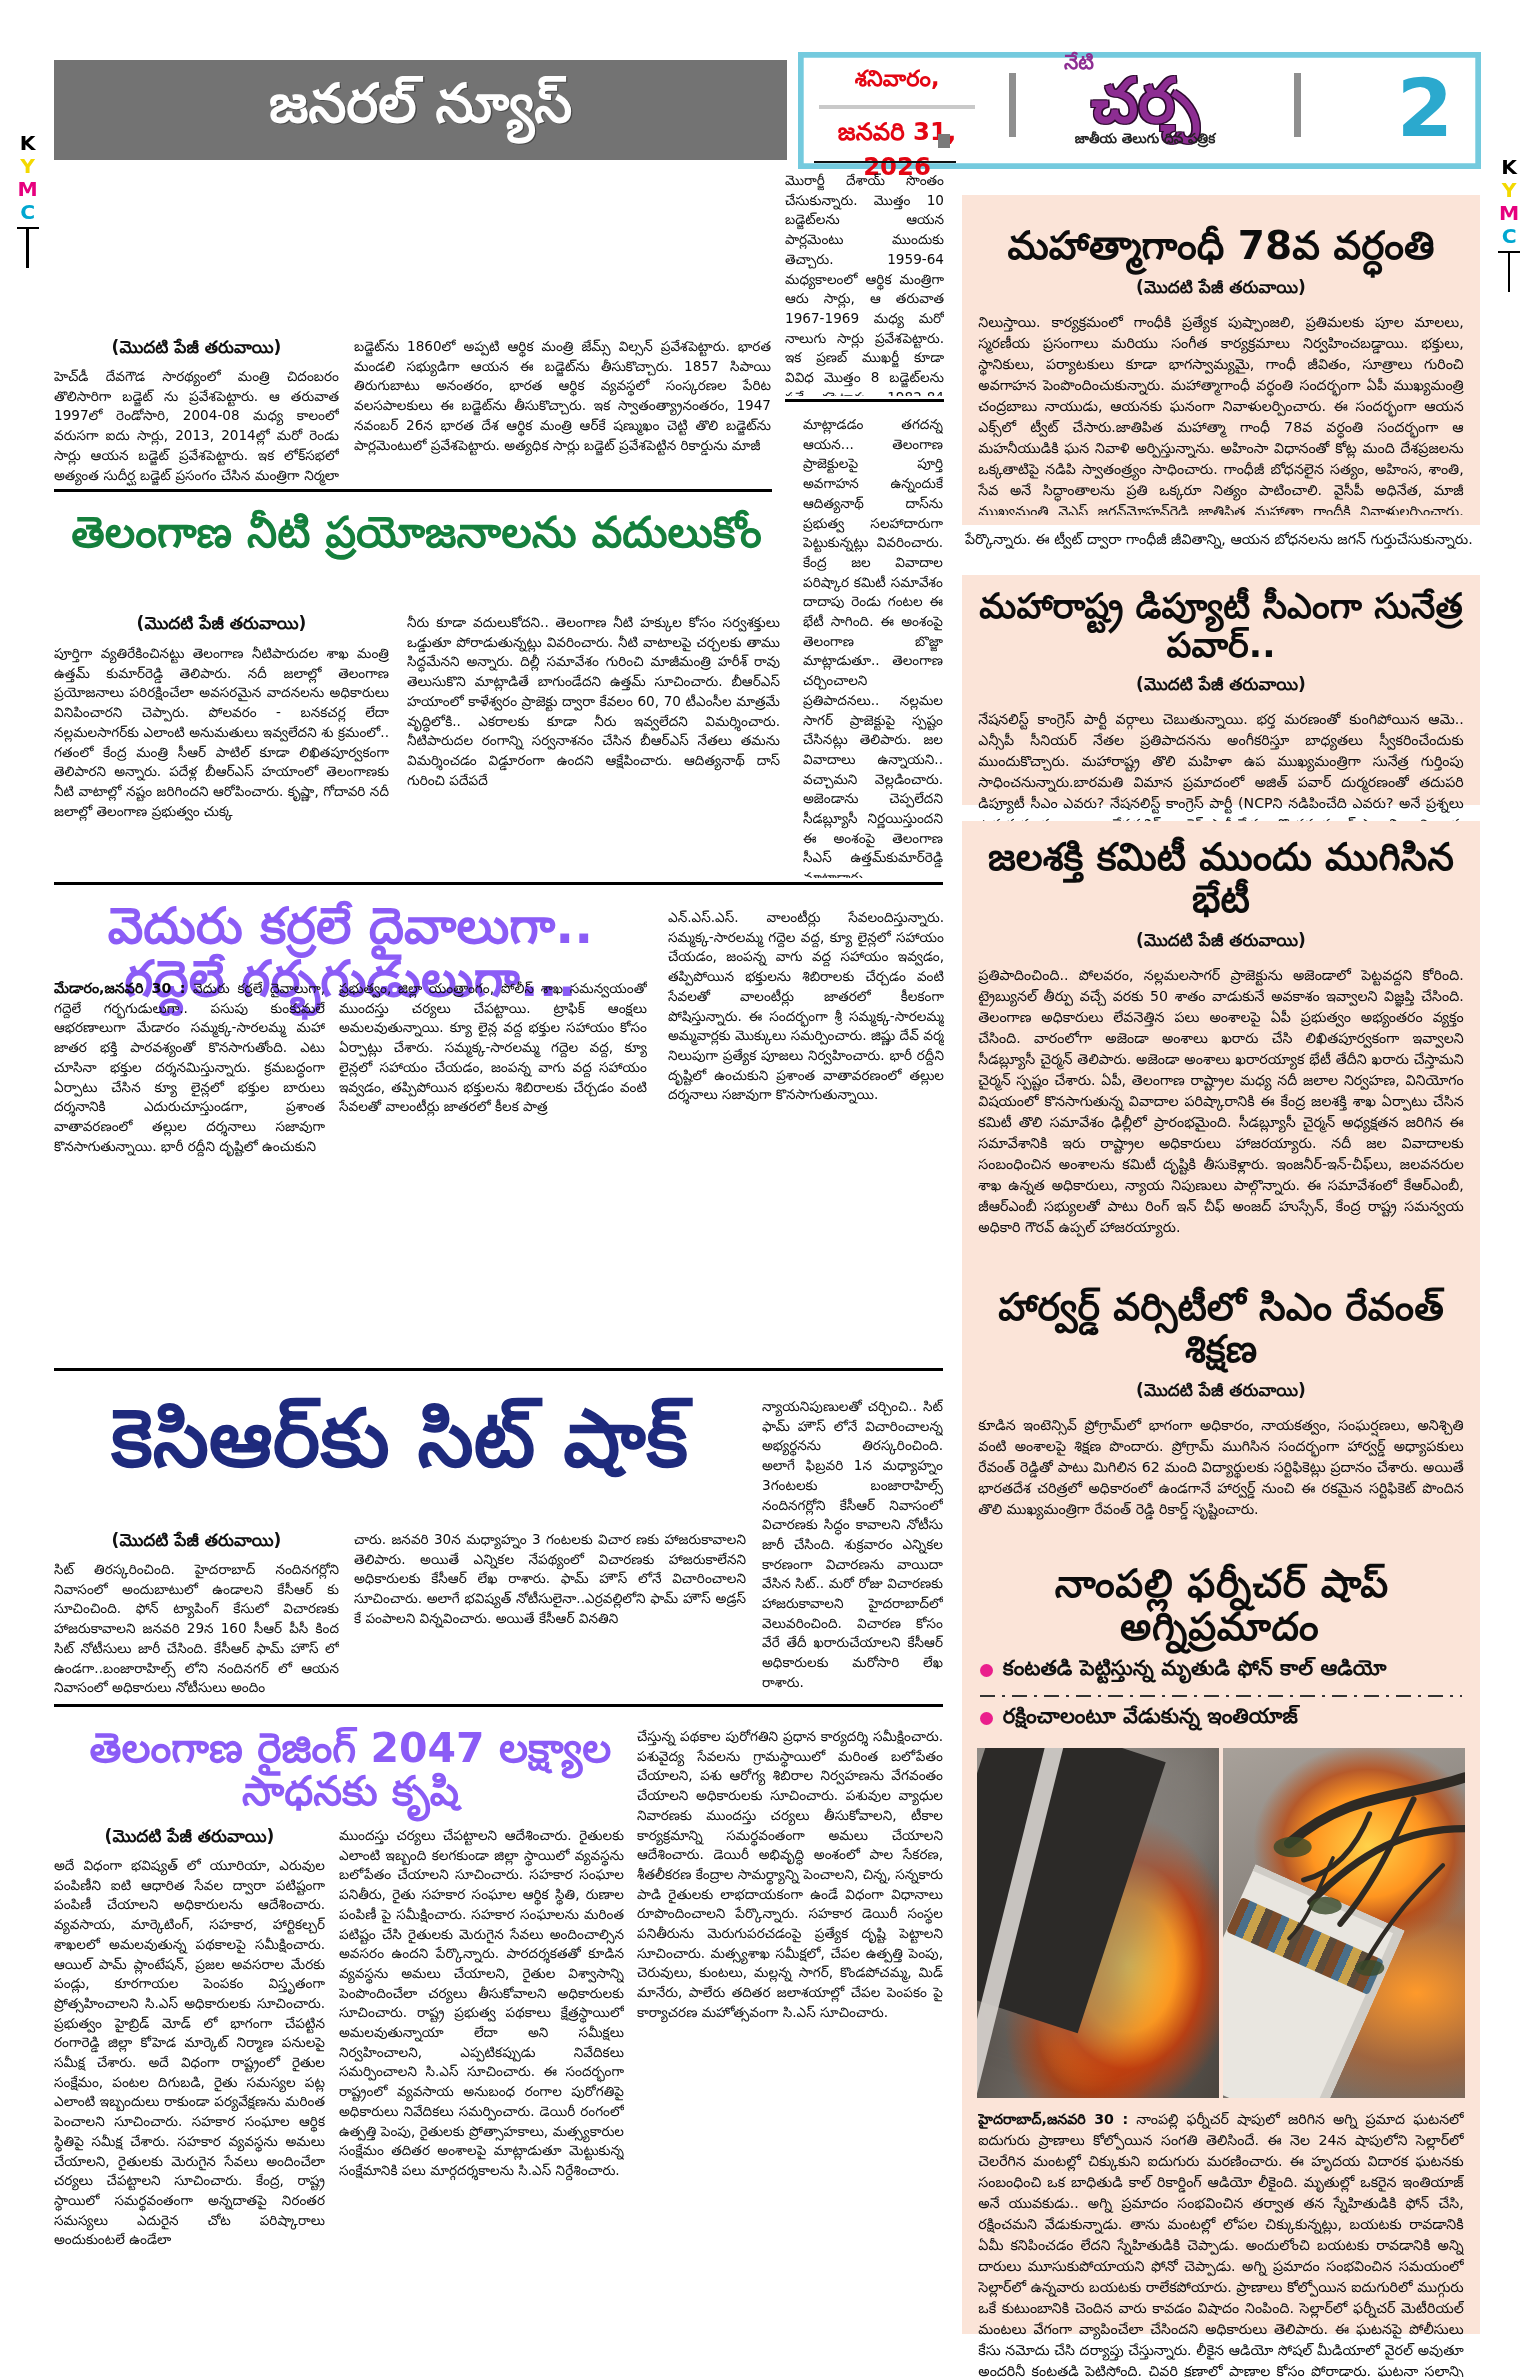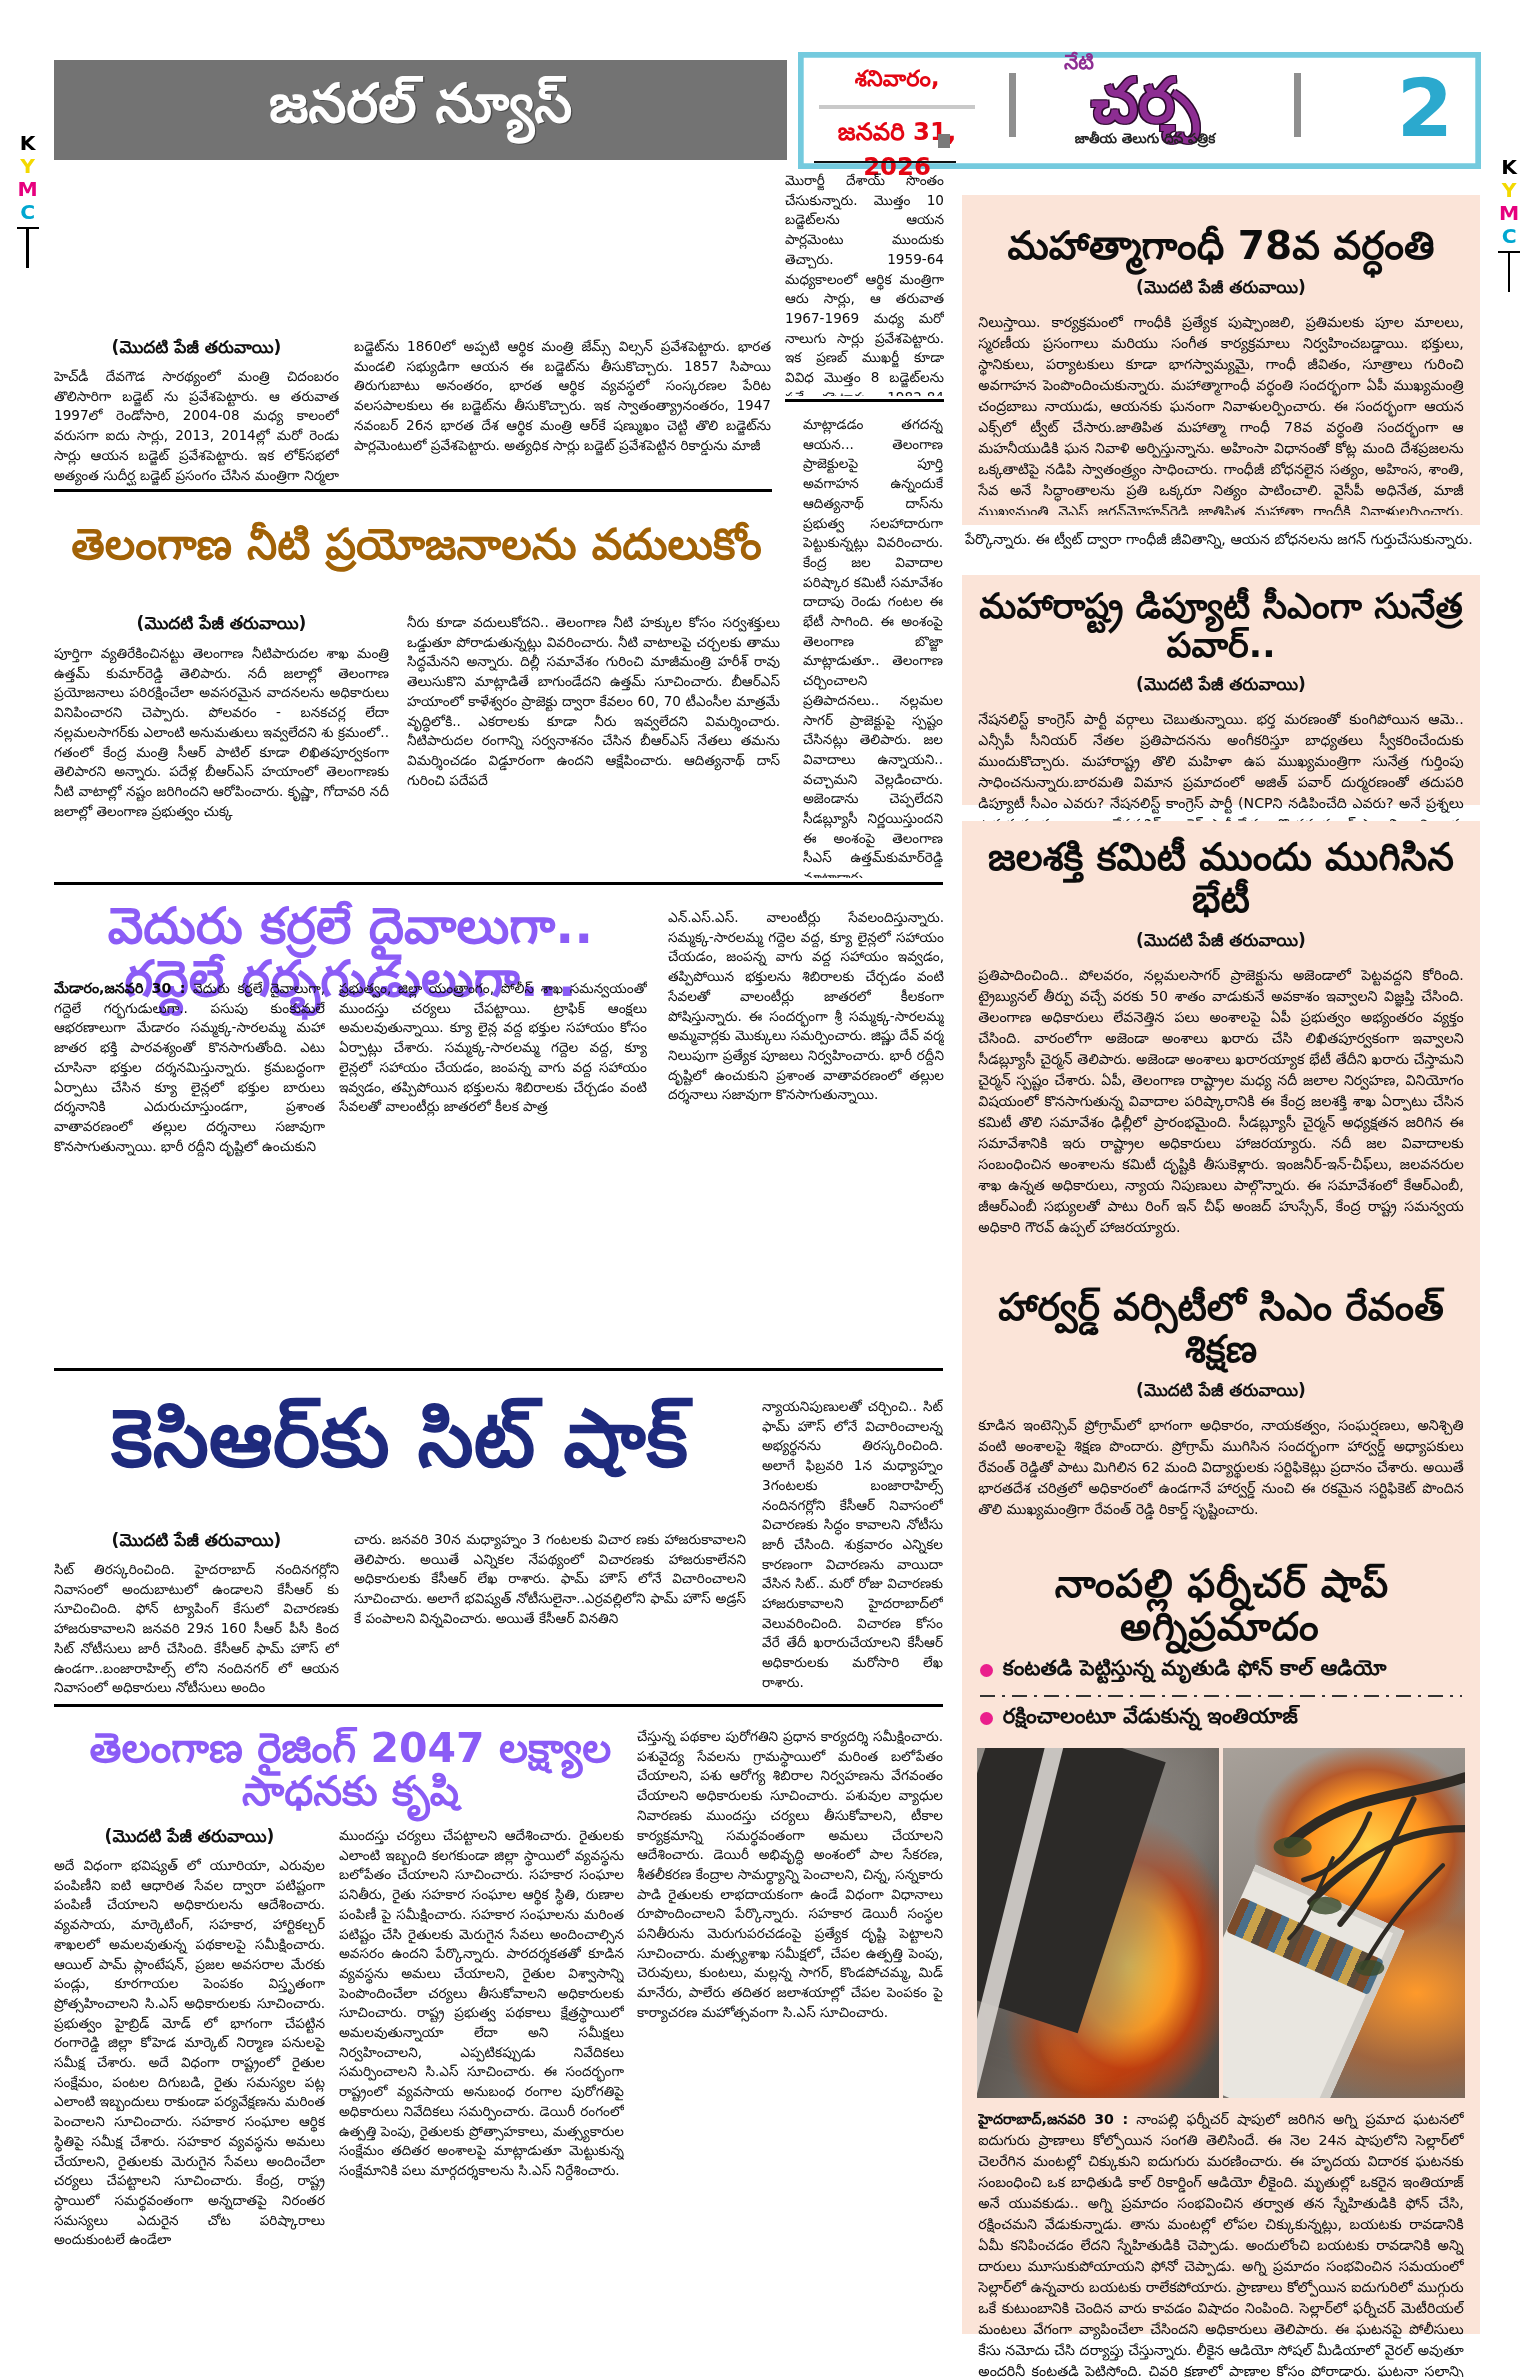--- a/index.html
+++ b/index.html
@@ -115,21 +115,21 @@
   <div class="graysq"></div>
 
   <div class="byline" style="left:54px;top:337px;width:285px;">(మొదటి పేజీ తరువాయి)</div>
   <div class="col" style="left:54px;top:367px;width:285px;height:119px;">హెచ్‌డీ దేవగౌడ సారథ్యంలో మంత్రి చిదంబరం తొలిసారిగా బడ్జెట్ ను ప్రవేశపెట్టారు. ఆ తరువాత 1997లో రెండోసారి, 2004-08 మధ్య కాలంలో వరుసగా ఐదు సార్లు, 2013, 2014ల్లో మరో రెండు సార్లు ఆయన బడ్జెట్ ప్రవేశపెట్టారు. ఇక లోక్‌సభలో అత్యంత సుదీర్ఘ బడ్జెట్ ప్రసంగం చేసిన మంత్రిగా నిర్మలా సీతారామన్ ఇప్పటికే అరుదైన గుర్తింపును సొంతం చేసుకున్నారు. భారత్ సంబంధించిన తొలి</div>
   <div class="col" style="left:354px;top:337px;width:417px;height:150px;">బడ్జెట్‌ను 1860లో అప్పటి ఆర్థిక మంత్రి జేమ్స్ విల్సన్ ప్రవేశపెట్టారు. భారత మండలి సభ్యుడిగా ఆయన ఈ బడ్జెట్‌ను తీసుకొచ్చారు. 1857 సిపాయి తిరుగుబాటు అనంతరం, భారత ఆర్థిక వ్యవస్థలో సంస్కరణల పేరిట వలసపాలకులు ఈ బడ్జెట్‌ను తీసుకొచ్చారు. ఇక స్వాతంత్య్రానంతరం, 1947 నవంబర్ 26న భారత దేశ ఆర్థిక మంత్రి ఆర్‌కే షణ్ముఖం చెట్టి తొలి బడ్జెట్‌ను పార్లమెంటులో ప్రవేశపెట్టారు. అత్యధిక సార్లు బడ్జెట్ ప్రవేశపెట్టిన రికార్డును మాజీ</div>
   <div class="col" style="left:785px;top:171px;width:159px;height:225px;">మొరార్జీ దేశాయ్ సొంతం చేసుకున్నారు. మొత్తం 10 బడ్జెట్‌లను ఆయన పార్లమెంటు ముందుకు తెచ్చారు. 1959-64 మధ్యకాలంలో ఆర్థిక మంత్రిగా ఆరు సార్లు, ఆ తరువాత 1967-1969 మధ్య మరో నాలుగు సార్లు ప్రవేశపెట్టారు. ఇక ప్రణబ్ ముఖర్జీ కూడా వివిధ మొత్తం 8 బడ్జెట్‌లను ప్రవే శపెట్టారు. 1982-84 మధ్యకాలంలో వరుసగా మూ డు సార్లు, ఆ తరువాత 2009-12 మధ్య వరుసగా ఐదు సార్లు బడ్జెట్‌ను తీసుకొచ్చారు. ఇక మాజీ ప్రధాని మన్మోహన్ సింగ్ వరుసగా ఐదు సార్లు పీవీ నరసింహారావు ప్రభుత్వంలో ఆర్థిక మంత్రిగా బడ్జెట్‌ను ప్రవేశపెట్టారు. ఇప్పుడు తొమ్మిదోసారి నిర్మలమ్మ బడ్జెట్ తో ముందుకు రానున్నరు. ఈ మూడేళ్లు ఆమె ఆర్థికమంత్రిగా కొనసాగితే రికార్డు సృష్టించడం ఖాయం.</div>
 
   <div class="rule" style="left:54px;top:489px;width:718px;"></div>
   <div class="rule" style="left:785px;top:399px;width:159px;"></div>
 
-  <div class="hl" style="left:54px;top:510px;width:725px;font-size:43px;color:#a16207;margin-top:12px;">తెలంగాణ నీటి ప్రయోజనాలను వదులుకోం</div>
+  <div class="hl" style="left:54px;top:510px;width:725px;font-size:43px;color:#15803d;">తెలంగాణ నీటి ప్రయోజనాలను వదులుకోం</div>
   <div class="byline" style="left:54px;top:613px;width:335px;">(మొదటి పేజీ తరువాయి)</div>
   <div class="col" style="left:54px;top:644px;width:335px;height:234px;">పూర్తిగా వ్యతిరేకించినట్టు తెలంగాణ నీటిపారుదల శాఖ మంత్రి ఉత్తమ్ కుమార్‌రెడ్డి తెలిపారు. నదీ జలాల్లో తెలంగాణ ప్రయోజనాలు పరిరక్షించేలా అవసరమైన వాదనలను అధికారులు వినిపించారని చెప్పారు. పోలవరం - బనకచర్ల లేదా నల్లమలసాగర్‌కు ఎలాంటి అనుమతులు ఇవ్వలేదని శు క్రమంలో.. గతంలో కేంద్ర మంత్రి సీఆర్ పాటిల్ కూడా లిఖితపూర్వకంగా తెలిపారని అన్నారు. పదేళ్ల బీఆర్ఎస్ హయాంలో తెలంగాణకు నీటి వాటాల్లో నష్టం జరిగిందని ఆరోపించారు. కృష్ణా, గోదావరి నదీ జలాల్లో తెలంగాణ ప్రభుత్వం చుక్క</div>
   <div class="col" style="left:407px;top:613px;width:373px;height:264px;">నీరు కూడా వదులుకోదని.. తెలంగాణ నీటి హక్కుల కోసం సర్వశక్తులు ఒడ్డుతూ పోరాడుతున్నట్లు వివరించారు. నీటి వాటాలపై చర్చలకు తాము సిద్ధమేనని అన్నారు. దిల్లీ సమావేశం గురించి మాజీమంత్రి హరీశ్ రావు తెలుసుకొని మాట్లాడితే బాగుండేదని ఉత్తమ్ సూచించారు. బీఆర్ఎస్ హయాంలో కాళేశ్వరం ప్రాజెక్టు ద్వారా కేవలం 60, 70 టీఎంసీల మాత్రమే వృద్ధిలోకి.. ఎకరాలకు కూడా నీరు ఇవ్వలేదని విమర్శించారు. నీటిపారుదల రంగాన్ని సర్వనాశనం చేసిన బీఆర్ఎస్ నేతలు తమను విమర్శించడం విడ్డూరంగా ఉందని ఆక్షేపించారు. ఆదిత్యనాథ్ దాస్ గురించి పదేపదే</div>
   <div class="col" style="left:803px;top:415px;width:140px;height:463px;">మాట్లాడడం తగదన్న ఆయన... తెలంగాణ ప్రాజెక్టులపై పూర్తి అవగాహన ఉన్నందుకే ఆదిత్యనాథ్ దాస్‌ను ప్రభుత్వ సలహాదారుగా పెట్టుకున్నట్లు వివరించారు. కేంద్ర జల వివాదాల పరిష్కార కమిటీ సమావేశం దాదాపు రెండు గంటల ఈ భేటీ సాగింది. ఈ అంశంపై తెలంగాణ బొజ్జా మాట్లాడుతూ.. తెలంగాణ చర్చించాలని ప్రతిపాదనలు.. నల్లమల సాగర్ ప్రాజెక్టుపై స్పష్టం చేసినట్లు తెలిపారు. జల వివాదాలు ఉన్నాయని.. వచ్చామని వెల్లడించారు. అజెండాను చెప్పలేదని సీడబ్ల్యూసీ నిర్ణయిస్తుందని ఈ అంశంపై తెలంగాణ సీఎస్ ఉత్తమ్‌కుమార్‌రెడ్డి మాట్లాడారు.</div>
 
   <div class="rule" style="left:54px;top:882px;width:889px;"></div>
 
   <div class="hl" style="left:54px;top:900px;width:593px;font-size:50px;color:#8b5cf6;">వెదురు కర్రలే దైవాలుగా.. గద్దెలే గర్భగుడులుగా...</div>
   <div class="col" style="left:54px;top:979px;width:271px;height:384px;">
     <b>మేడారం,జనవరి 30 :</b>

